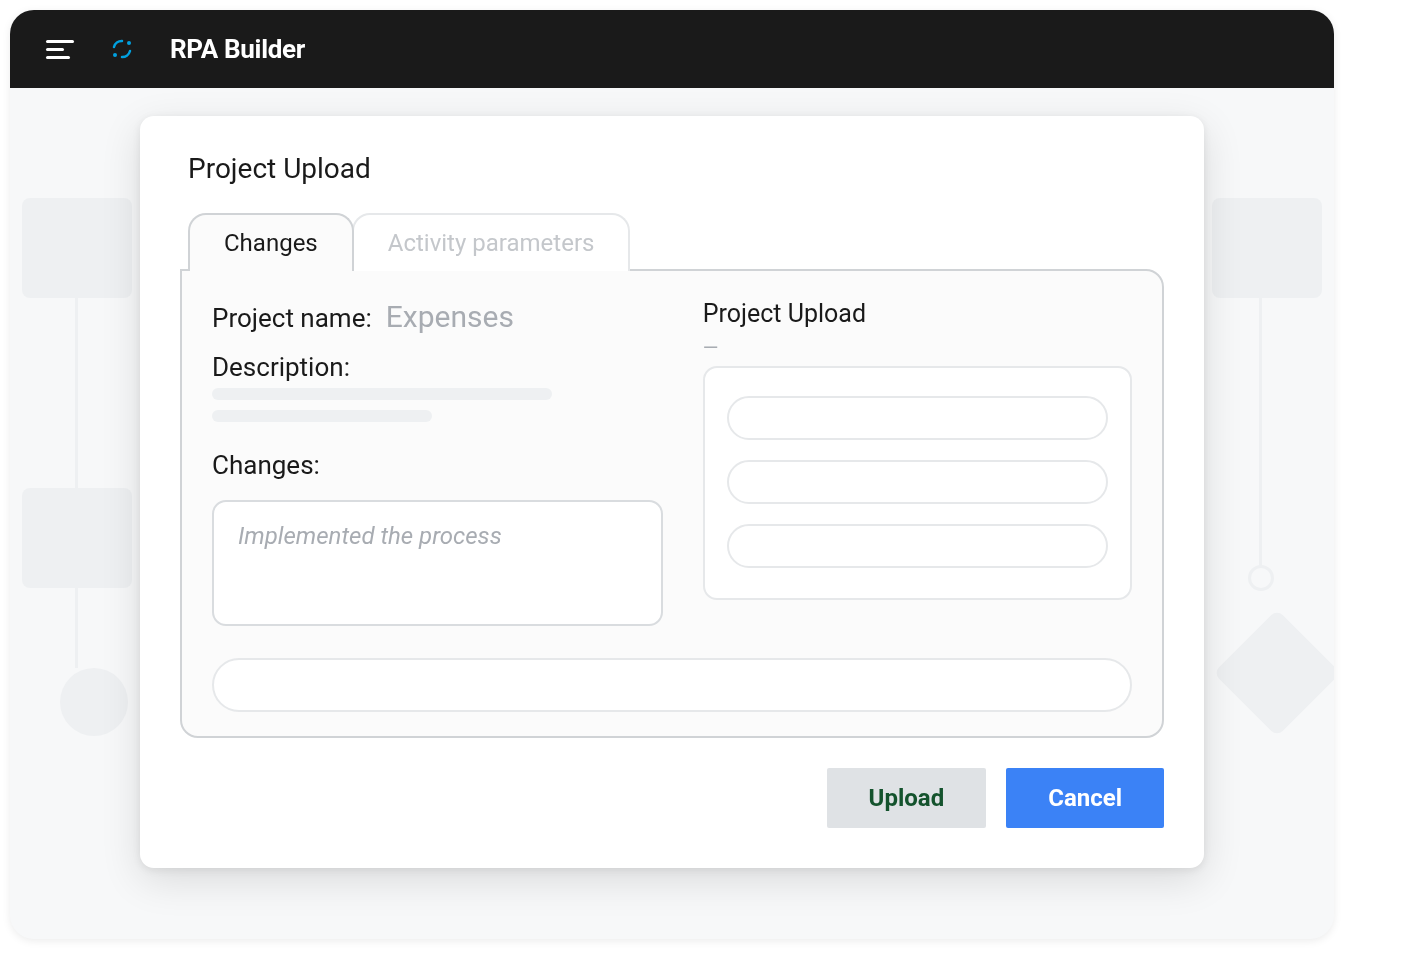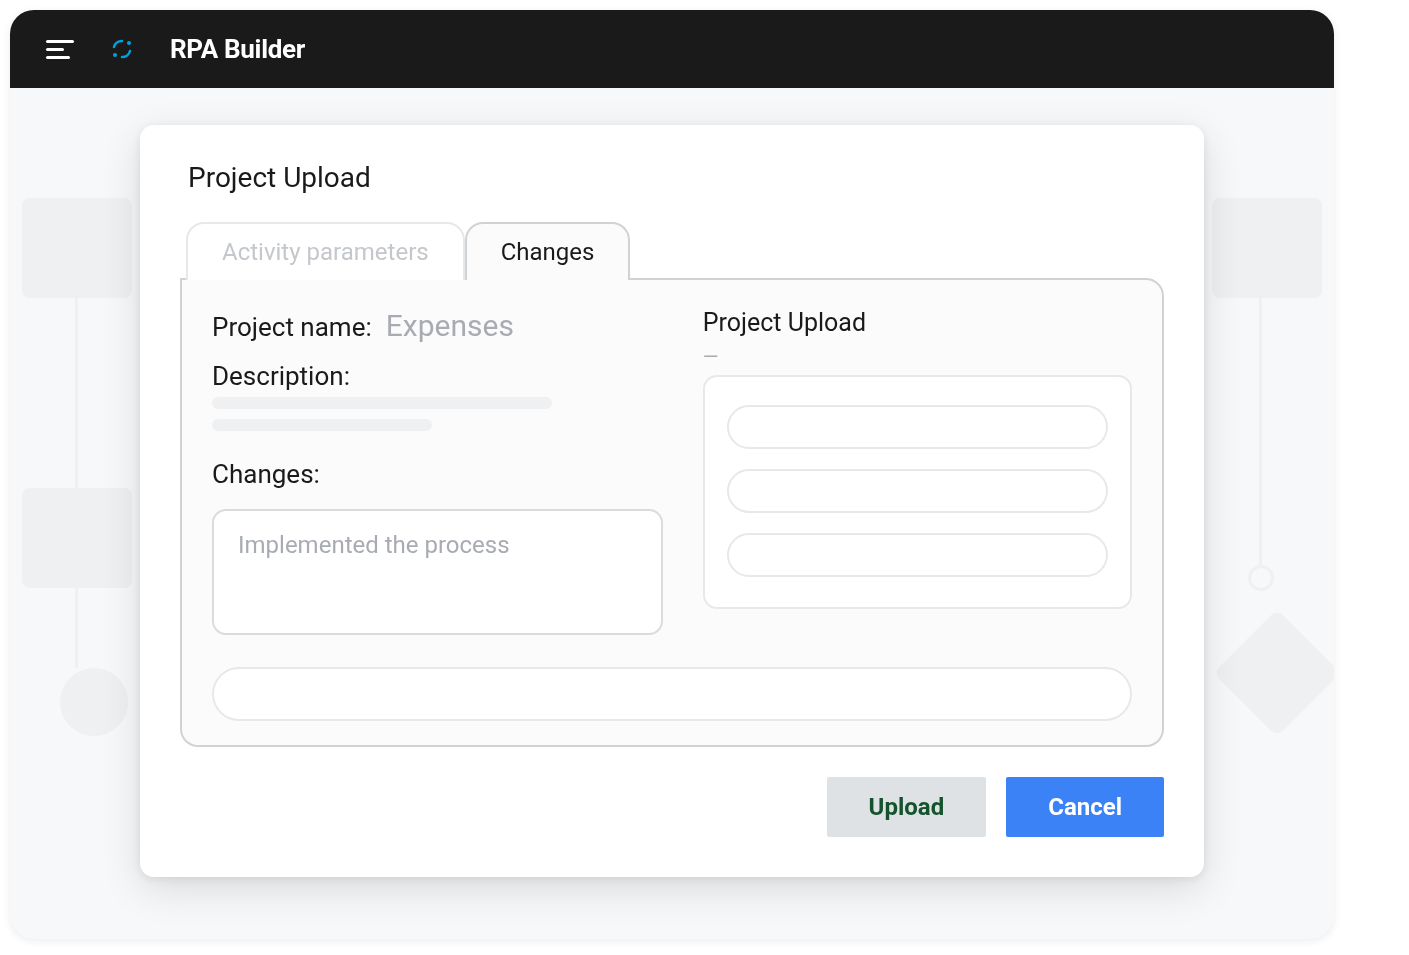--- a/index.html
+++ b/index.html
@@ -77,21 +77,21 @@
     .bg-rect3 { top: 110px; right: 12px; width: 110px; height: 100px; }
     .bg-circle2 { position: absolute; top: 477px; right: 60px; width: 26px; height: 26px; border-radius: 50%; border: 3px solid #eef0f2; background: transparent; }
     .bg-diamond { position: absolute; top: 540px; right: 12px; width: 90px; height: 90px; background: #eef0f2; transform: rotate(45deg); border-radius: 8px;}
     .bg-line { position: absolute; background: #eef0f2; }
     .bg-line1 { top: 210px; left: 65px; width: 3px; height: 190px; }
     .bg-line2 { top: 500px; left: 65px; width: 3px; height: 80px; }
     .bg-line3 { top: 210px; right: 72px; width: 3px; height: 270px; }
     
     .dialog {
       position: absolute;
-      top: 115px;
+      top: 106px;
       left: 130px;
       right: 130px;
       background: #fff;
       border-radius: 14px;
       box-shadow: 0 12px 40px rgba(0,0,0,0.12), 0 2px 8px rgba(0,0,0,0.08);
       padding: 36px 40px 40px 40px;
     }
     .dialog-title {
       font-size: 28px;
       font-weight: 400;
@@ -182,20 +182,21 @@
       border: 2px solid #d9dcdf;
       border-radius: 14px;
       background: #fff;
       padding: 20px 24px;
       font-size: 24px;
       color: #a8acb2;
       height: 126px;
       width: 100%;
       resize: none;
       font-family: inherit;
+      font-style: italic;
     }
     .changes-textarea::placeholder { color: #a8acb2; }
     .right-panel {
       border: 2px solid #e6e8ea;
       border-radius: 14px;
       background: #fff;
       padding: 28px 22px 10px 22px;
       margin-top: 6px;
     }
     .right-heading {
@@ -280,22 +281,22 @@
     <div class="bg-shape bg-rect3"></div>
     <div class="bg-line bg-line3"></div>
     <div class="bg-circle2"></div>
     <div class="bg-diamond"></div>
   </div>
 
   <div class="dialog">
     <div class="dialog-title">Project Upload</div>
 
     <div class="tabs">
+      <div class="tab active">Changes</div>
       <div class="tab inactive">Activity parameters</div>
-      <div class="tab active">Changes</div>
     </div>
 
     <div class="tab-content">
       <div class="content-columns">
         <div class="left-col">
           <div class="field-row">
             <span class="field-label">Project name:</span>
             <span class="field-value-muted">Expenses</span>
           </div>
           <div class="field-label" style="margin-bottom:6px">Description:</div>

